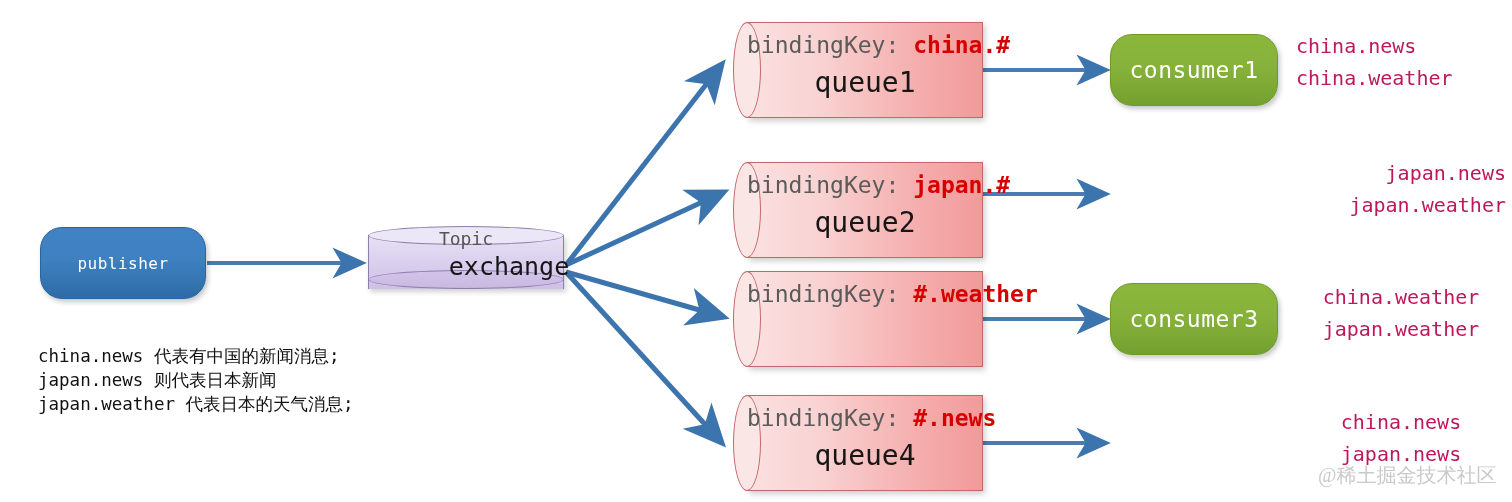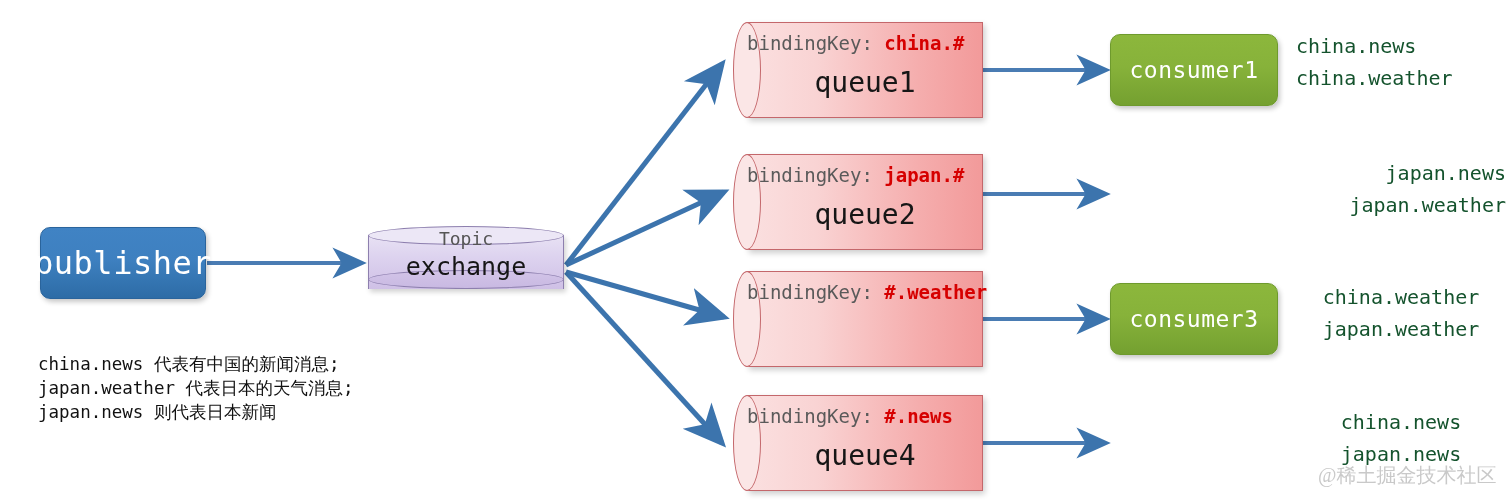--- a/index.html
+++ b/index.html
@@ -21,36 +21,36 @@
     position: absolute;
     left: 0; top: 0;
     width: 1512px;
     height: 502px;
     pointer-events: none;
   }
 
   
   .node-box {
     position: absolute;
-    border-radius: 10px;
+    border-radius: 22px;
     display: flex;
     align-items: center;
     justify-content: center;
     box-sizing: border-box;
     box-shadow: 2px 3px 5px rgba(0,0,0,0.22);
   }
   .publisher-box {
     left: 40px; top: 227px;
     width: 166px; height: 72px;
     background: linear-gradient(to bottom, #4083c4 0%, #3e80c0 45%, #2d6ca6 100%);
     border: 1px solid #2a649c;
   }
   .publisher-label {
     color: #ffffff;
-    font-size: 32px;
+    font-size: 16px;
     letter-spacing: 0.5px;
   }
 
   
   .exchange-cyl {
     position: absolute;
     left: 368px; top: 226px;
     width: 188px; height: 72px;
   }
   .exchange-body {
@@ -89,20 +89,21 @@
     font-size: 18px;
     color: #555555;
   }
   .exchange-name {
     position: absolute;
     left: 0; top: 26px;
     width: 196px;
     text-align: center;
     font-size: 25px;
     color: #161616;
+    padding-left: 43px;
   }
 
   
   .queue-cyl {
     position: absolute;
     left: 733px;
     width: 250px; height: 96px;
   }
   .queue-body {
     position: absolute;
@@ -123,21 +124,21 @@
     box-sizing: border-box;
     border: 1px solid #c4676b;
     border-radius: 50%;
     background: #fbe6e6;
   }
   .queue-binding {
     position: absolute;
     left: 14px; top: 10px;
     width: 236px;
     text-align: left;
-    font-size: 19px;
+    font-size: 23px;
     color: #5a5a5a;
     white-space: nowrap;
   }
   .queue-binding .bk-value {
     color: #d60000;
     font-weight: bold;
   }
   .queue-name {
     position: absolute;
     left: 14px; top: 44px;
@@ -159,33 +160,32 @@
     font-size: 23px;
     letter-spacing: 0.5px;
   }
 
   
   .routing-keys {
     position: absolute;
     left: 1296px;
     width: 210px;
     font-size: 20px;
-    color: #14532d;
+    color: #be185d;
     line-height: 32px;
   }
   .routing-keys div { white-space: nowrap; }
 
   
   .legend {
     position: absolute;
     left: 38px; top: 344px;
     font-size: 17.5px;
     color: #111111;
     line-height: 24px;
-    margin-top: 8px;
   }
   .legend div { white-space: nowrap; }
 
   
   .watermark {
     position: absolute;
     left: 1318px; top: 462px;
     font-size: 20px;
     color: #c9c9c9;
     white-space: nowrap;
@@ -232,21 +232,21 @@
   <div class="queue-cyl" style="top:22px">
     <div class="queue-body"></div>
     <div class="queue-cap"></div>
     <div class="queue-binding">
       <span>bindingKey:</span>
       <span class="bk-value">china.#</span>
     </div>
     <div class="queue-name">queue1</div>
   </div>
 
-  <div class="queue-cyl" style="top:154px">
+  <div class="queue-cyl" style="top:162px">
     <div class="queue-body"></div>
     <div class="queue-cap"></div>
     <div class="queue-binding">
       <span>bindingKey:</span>
       <span class="bk-value">japan.#</span>
     </div>
     <div class="queue-name">queue2</div>
   </div>
 
   <div class="queue-cyl" style="top:271px">
@@ -287,19 +287,19 @@
     <div>china.weather</div>
     <div>japan.weather</div>
   </div>
   <div class="routing-keys" style="top:406px; text-align:center;">
     <div>china.news</div>
     <div>japan.news</div>
   </div>
 
   <div class="legend">
     <div>china.news  代表有中国的新闻消息;</div>
+    <div>japan.news  则代表日本新闻</div>
     <div>japan.weather  代表日本的天气消息;</div>
-    <div>japan.news  则代表日本新闻</div>
   </div>
 
   <div class="watermark">@稀土掘金技术社区</div>
 
 </div>
 
 </body></html>

